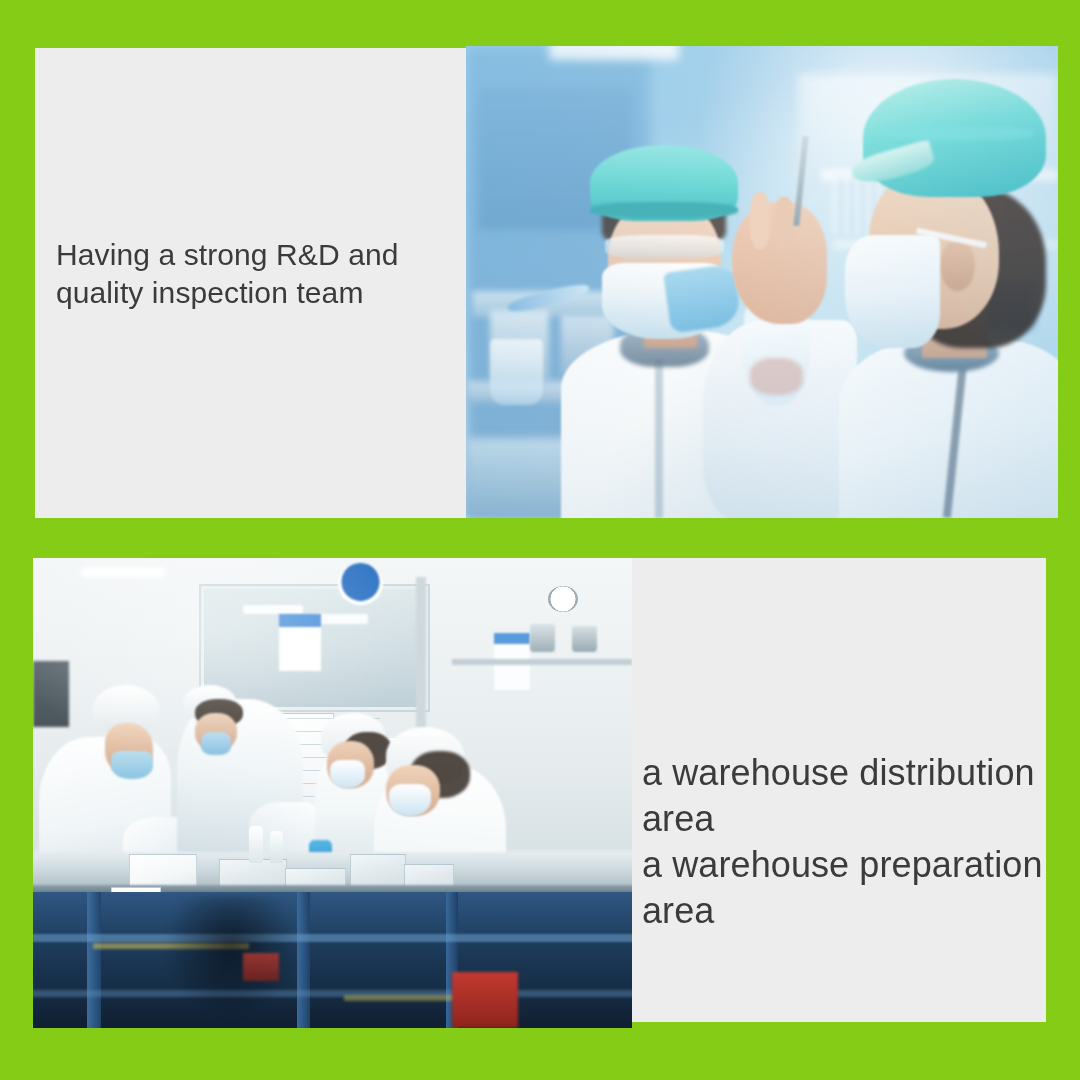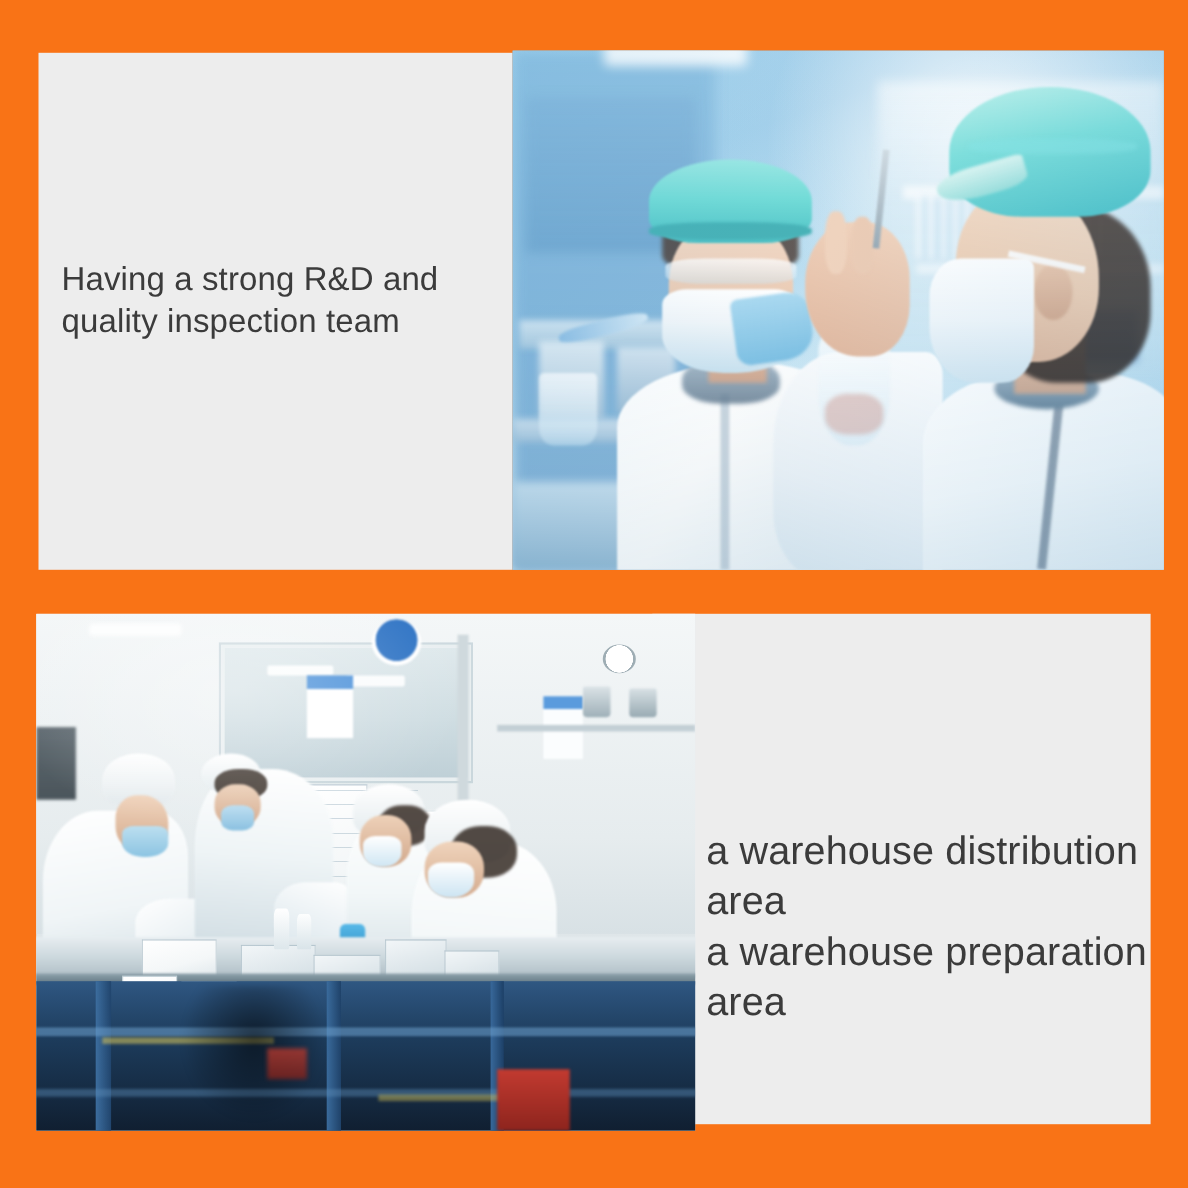--- a/index.html
+++ b/index.html
@@ -11,21 +11,21 @@
     width: 1080px;
     height: 1080px;
     font-family: "Liberation Sans", sans-serif;
     overflow: hidden;
     position: relative;
   }
 
   .page {
     position: absolute;
     inset: 0;
-    background: #f97316;
+    background: #84cc16;
   }
 
   
   .section-top {
     position: absolute;
     left: 35px;
     top: 46px;
     width: 1023px;
     height: 472px;
   }

